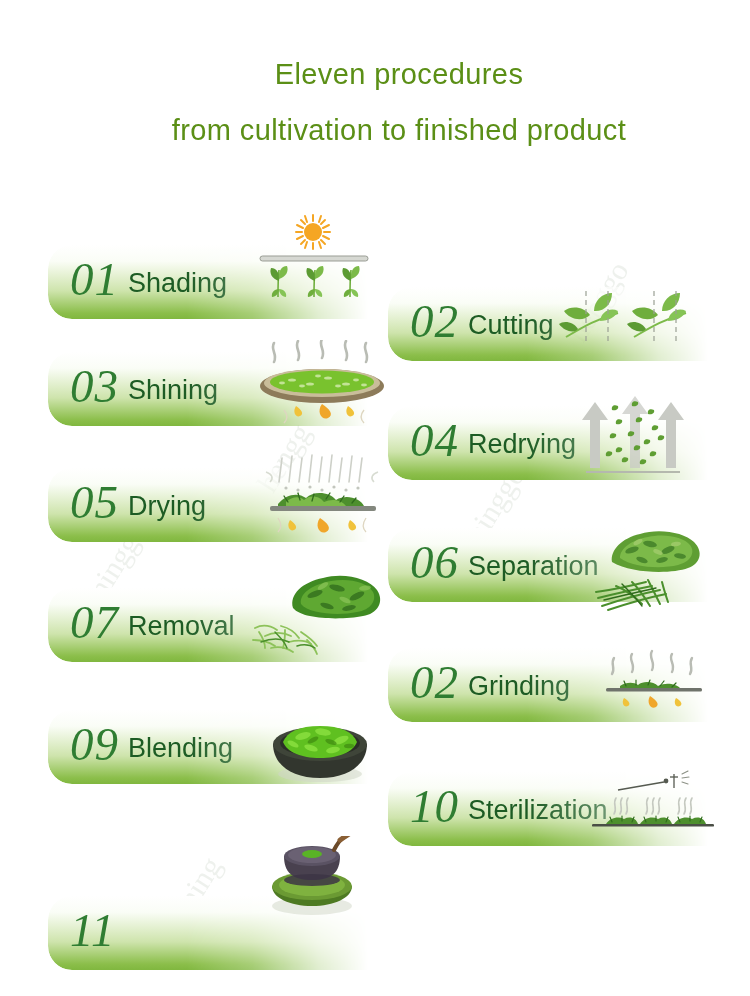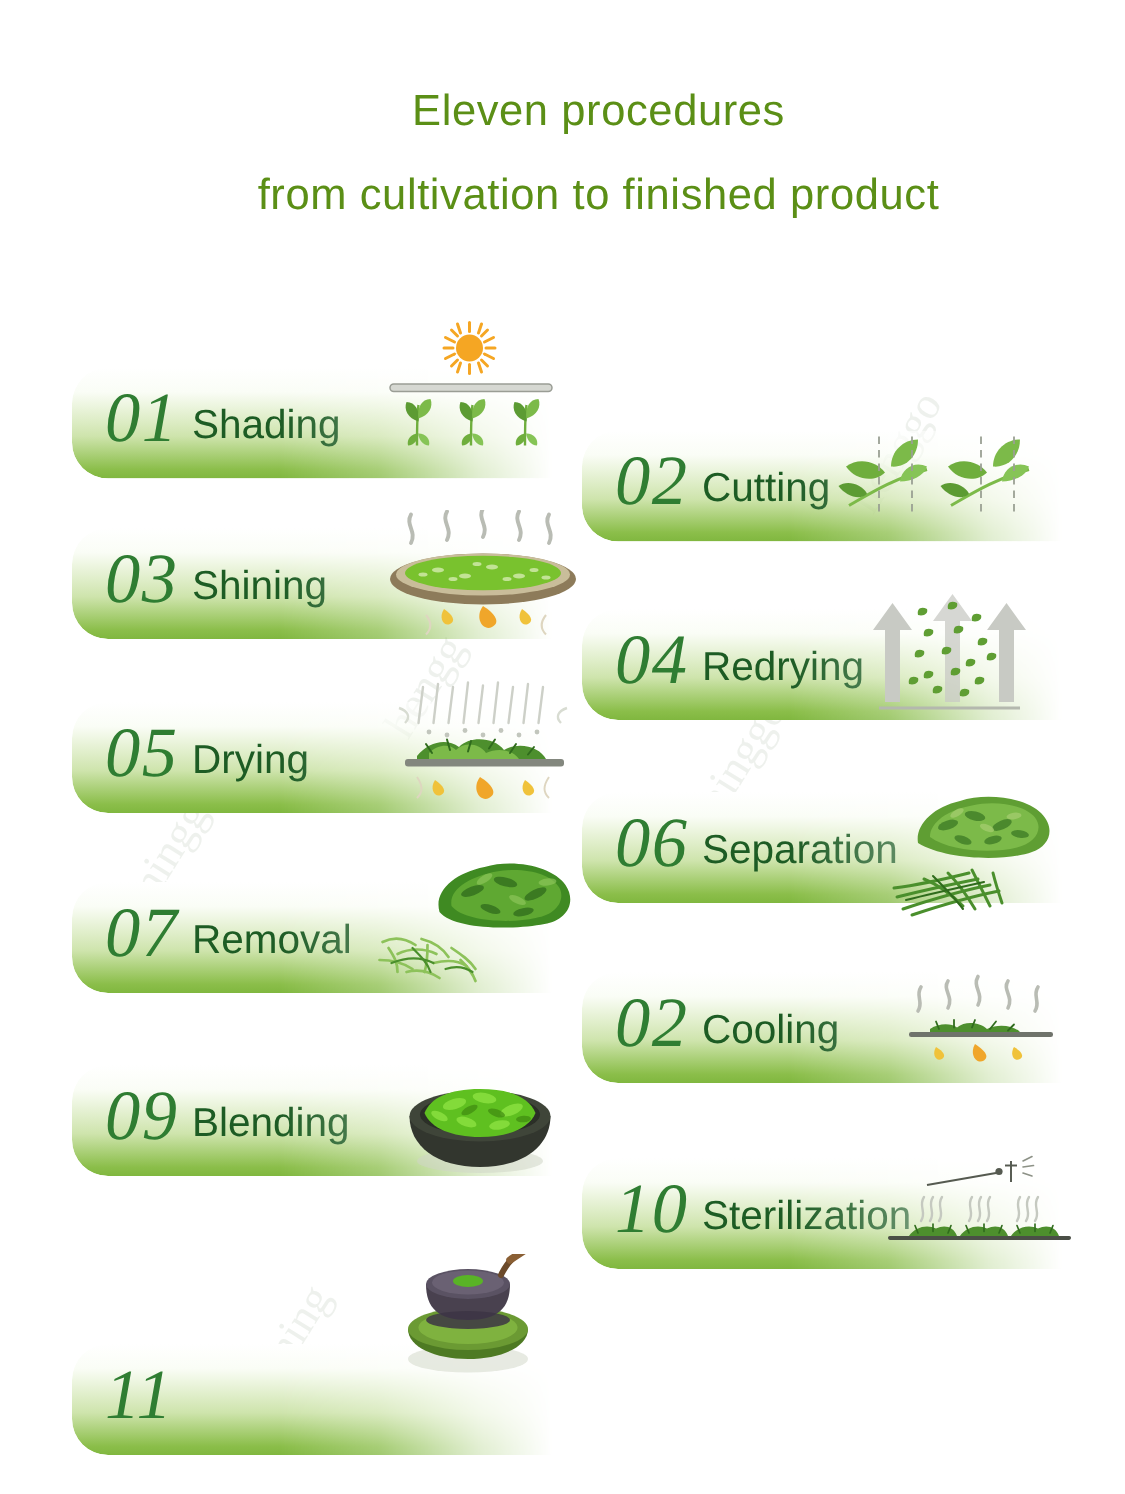--- a/index.html
+++ b/index.html
@@ -402,21 +402,21 @@
     <g stroke="#4a8f2c" stroke-width="1.5" stroke-linecap="round" fill="none">
       <path d="M16 72 C26 68 36 68 44 72"></path>
       <path d="M30 62 C36 68 40 72 42 78"></path>
       <path d="M52 76 C58 74 64 74 70 78"></path>
     </g>
   </svg>
 
   <div class="row row-right" style="top:648px;">
     <div class="rowtext">
       <span class="num">02</span>
-      <span class="lbl">Cooling</span>
+      <span class="lbl">Grinding</span>
     </div>
   </div>
   <svg class="icon" style="left:598px;top:646px;" width="112" height="72" viewBox="0 0 112 72">
     <g stroke="#b9bcb4" stroke-width="2.4" fill="none" stroke-linecap="round">
       <path d="M14 28 C18 22 12 18 16 12"></path>
       <path d="M34 26 C38 18 30 14 34 8"></path>
       <path d="M54 24 C58 16 50 12 54 5"></path>
       <path d="M74 26 C78 18 70 14 74 8"></path>
       <path d="M92 28 C96 22 90 18 94 12"></path>
     </g>

